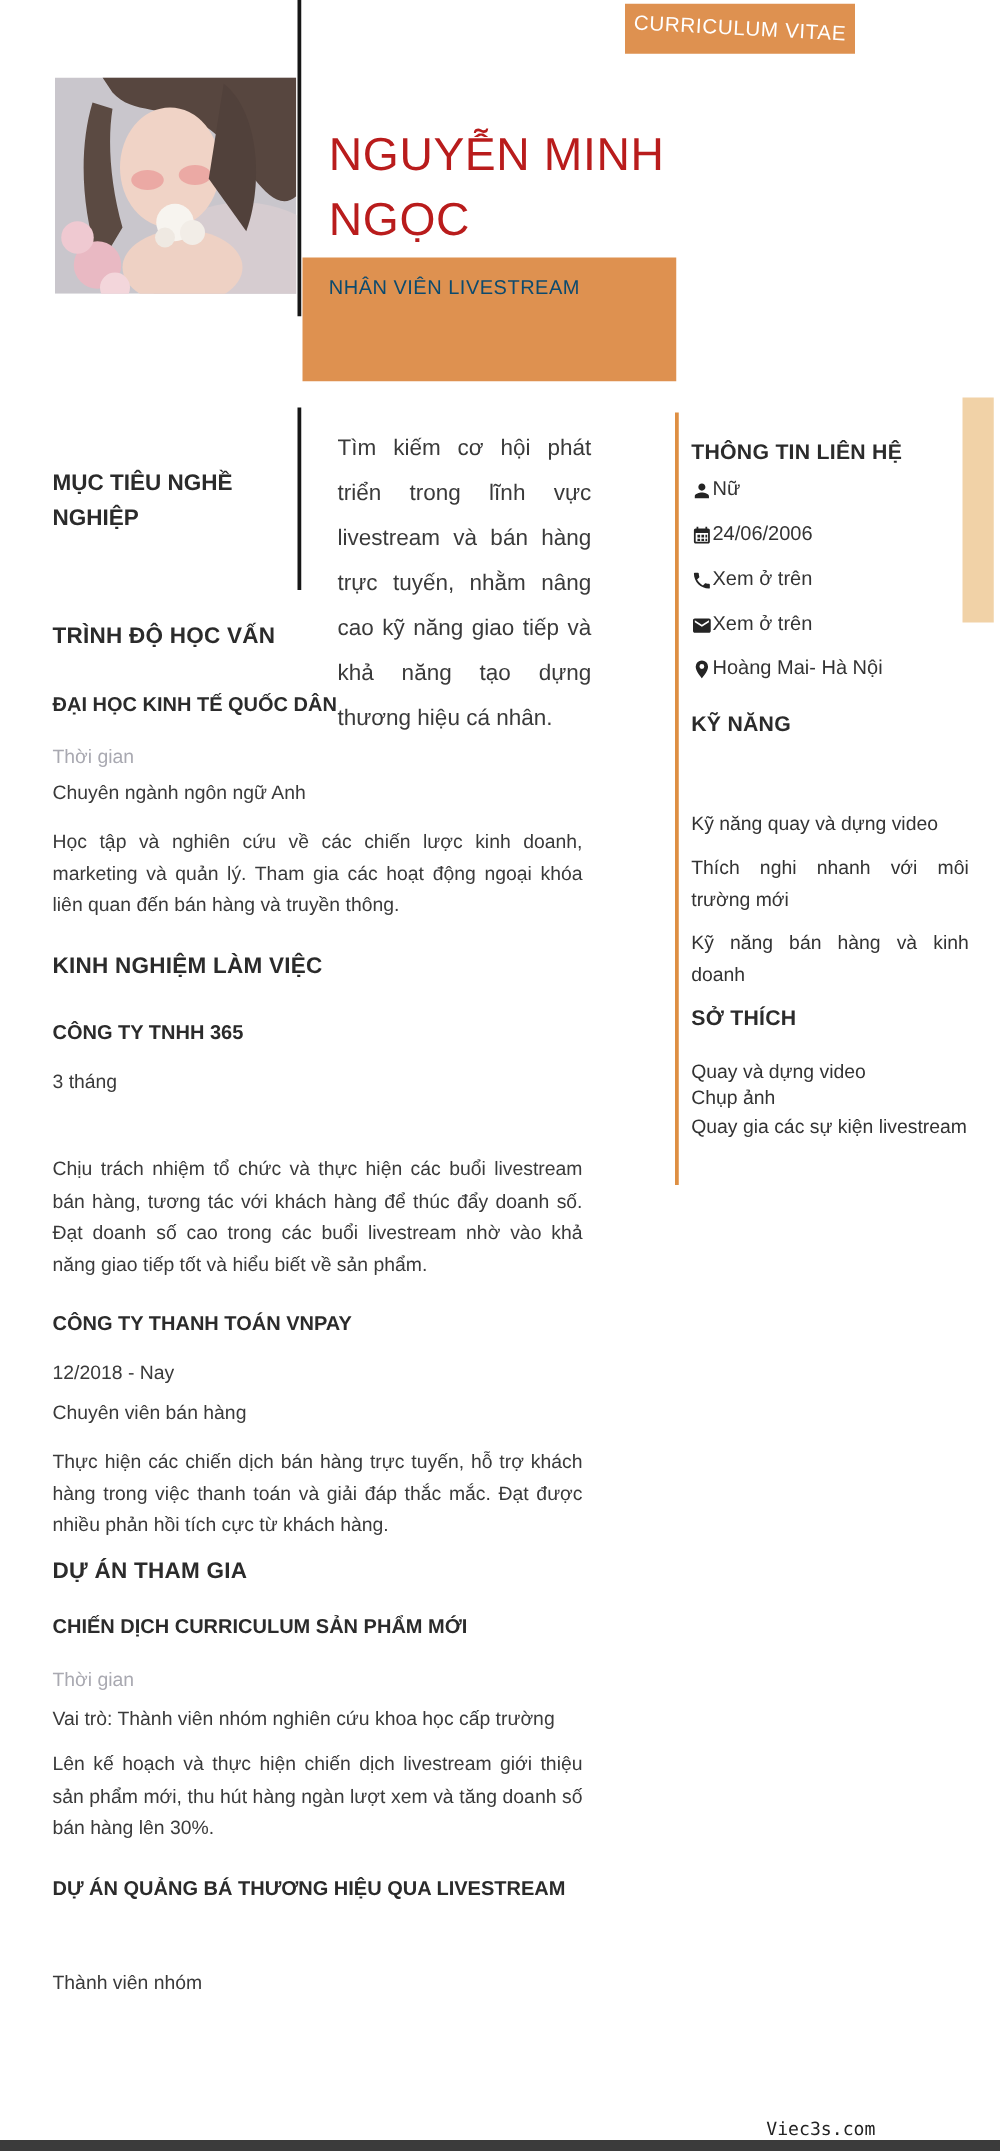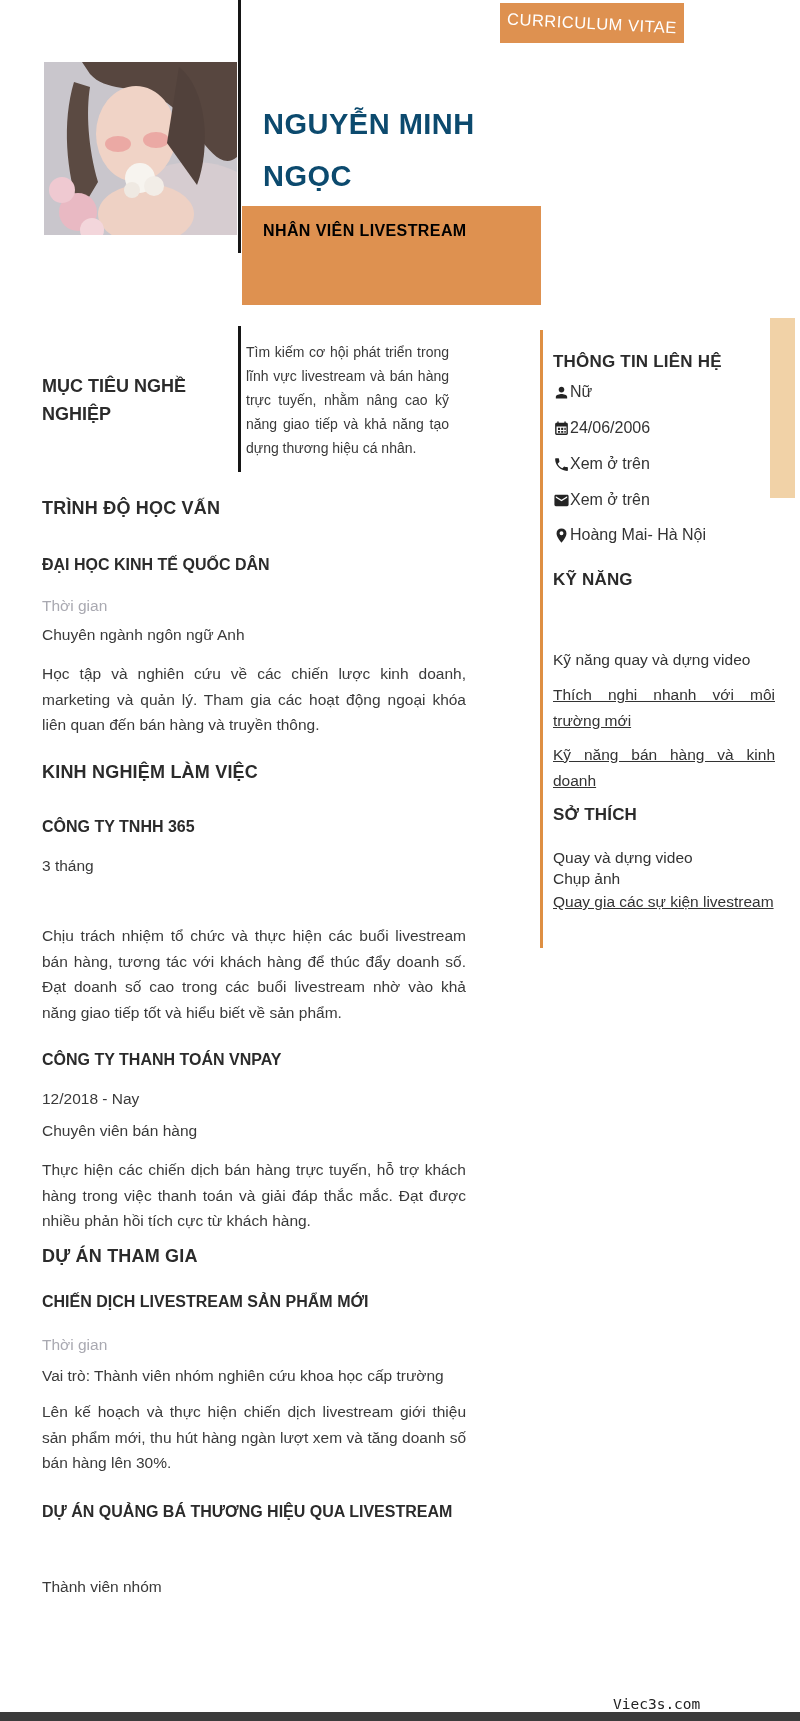--- a/index.html
+++ b/index.html
@@ -11,46 +11,46 @@
   .cv-badge{
     position:absolute;left:500px;top:3px;width:184px;height:40px;
     background:#de9150;display:flex;align-items:center;justify-content:center;
   }
   .cv-badge span{color:#fff;font-size:16.5px;letter-spacing:.5px;transform:rotate(3deg);display:inline-block;}
   .top-line{position:absolute;left:238px;top:0;width:3px;height:253px;background:#161616;}
   .photo{position:absolute;left:44px;top:62px;width:193px;height:173px;}
   .photo svg{display:block;width:100%;height:100%;}
   .name{
     position:absolute;left:263px;top:98px;width:380px;
-    font-size:29px;font-weight:bold;color:#0c4a6e;line-height:52px;letter-spacing:.5px;
+    font-size:37px;font-weight:normal;color:#b91c1c;line-height:52px;letter-spacing:.5px;
   }
   .title-banner{
     position:absolute;left:242px;top:206px;width:299px;height:99px;
     background:#de9150;box-sizing:border-box;padding:16px 10px 0 21px;
   }
-  .title-banner span{color:#000000;font-size:16px;letter-spacing:.4px;font-weight:bold;}
+  .title-banner span{color:#0c4a6e;font-size:16px;letter-spacing:.4px;}
   
   .sec-h{position:absolute;left:42px;font-size:18px;font-weight:bold;color:#2b2b2b;letter-spacing:.2px;text-align:center;}
   .sub-h{position:absolute;left:42px;font-size:16px;font-weight:bold;color:#2b2b2b;}
   .plain{position:absolute;left:42px;font-size:15.5px;color:#3a3a3a;}
   .muted{position:absolute;left:42px;font-size:15.5px;color:#a9a9b1;text-align:right;}
   .para{position:absolute;left:42px;width:424px;font-size:15.5px;line-height:25.5px;color:#3a3a3a;text-align:justify;}
   
   .objective-heading{position:absolute;left:42px;top:372px;width:210px;font-size:18px;font-weight:bold;color:#2b2b2b;line-height:28px;}
   .objective-line{position:absolute;left:238px;top:326px;width:3px;height:146px;background:#161616;}
-  .objective-text{position:absolute;left:246px;top:340px;width:203px;font-size:14px;line-height:24px;color:#3a3a3a;text-align:justify;}
+  .objective-text{position:absolute;left:270px;top:340px;width:203px;font-size:18px;line-height:36px;color:#3a3a3a;text-align:justify;}
   
   .rc-line{position:absolute;left:540px;top:330px;width:3px;height:618px;background:#de8f43;}
   .peach-bar{position:absolute;left:770px;top:318px;width:25px;height:180px;background:#f1d2a7;}
   .rc-h{position:absolute;left:553px;font-size:17px;font-weight:bold;color:#2b2b2b;letter-spacing:.2px;}
   .contact-row{position:absolute;left:553px;width:230px;display:flex;align-items:center;}
   .contact-row svg{width:17px;height:17px;flex:0 0 17px;fill:#242424;}
   .contact-row .val{font-size:16px;color:#333333;}
   .rc-item{position:absolute;left:553px;width:222px;font-size:15.5px;color:#333333;line-height:25.5px;}
-  .rc-just{text-align:justify;text-decoration:underline;}
+  .rc-just{text-align:justify;}
   .hobby{position:absolute;left:553px;width:222px;font-size:15.5px;color:#333333;line-height:22px;}
   
   .watermark{position:absolute;left:613px;top:1696px;font-family:"DejaVu Sans Mono", monospace;font-size:14.5px;color:#222222;}
   .footer-bar{position:absolute;left:0;top:1712px;width:800px;height:9px;background:#3b3b3b;}
 </style>
 </head>
 <body>
 
 <div class="page">
 
@@ -102,21 +102,21 @@
   <div class="plain" style="top:857px">3 tháng</div>
   <div class="para" style="top:923px">Chịu trách nhiệm tổ chức và thực hiện các buổi livestream bán hàng, tương tác với khách hàng để thúc đẩy doanh số. Đạt doanh số cao trong các buổi livestream nhờ vào khả năng giao tiếp tốt và hiểu biết về sản phẩm.</div>
 
   <div class="sub-h" style="top:1051px">CÔNG TY THANH TOÁN VNPAY</div>
   <div class="plain" style="top:1090px">12/2018 - Nay</div>
   <div class="plain" style="top:1122px">Chuyên viên bán hàng</div>
   <div class="para" style="top:1157px">Thực hiện các chiến dịch bán hàng trực tuyến, hỗ trợ khách hàng trong việc thanh toán và giải đáp thắc mắc. Đạt được nhiều phản hồi tích cực từ khách hàng.</div>
 
   <div class="sec-h" style="top:1246px">DỰ ÁN THAM GIA</div>
 
-  <div class="sub-h" style="top:1293px">CHIẾN DỊCH LIVESTREAM SẢN PHẨM MỚI</div>
+  <div class="sub-h" style="top:1293px">CHIẾN DỊCH CURRICULUM SẢN PHẨM MỚI</div>
   <div class="muted" style="top:1336px">Thời gian</div>
   <div class="plain" style="top:1367px">Vai trò: Thành viên nhóm nghiên cứu khoa học cấp trường</div>
   <div class="para" style="top:1399px">Lên kế hoạch và thực hiện chiến dịch livestream giới thiệu sản phẩm mới, thu hút hàng ngàn lượt xem và tăng doanh số bán hàng lên 30%.</div>
 
   <div class="sub-h" style="top:1503px">DỰ ÁN QUẢNG BÁ THƯƠNG HIỆU QUA LIVESTREAM</div>
   <div class="plain" style="top:1578px">Thành viên nhóm</div>
 
   <div class="rc-line"></div>
   <div class="peach-bar"></div>
 

